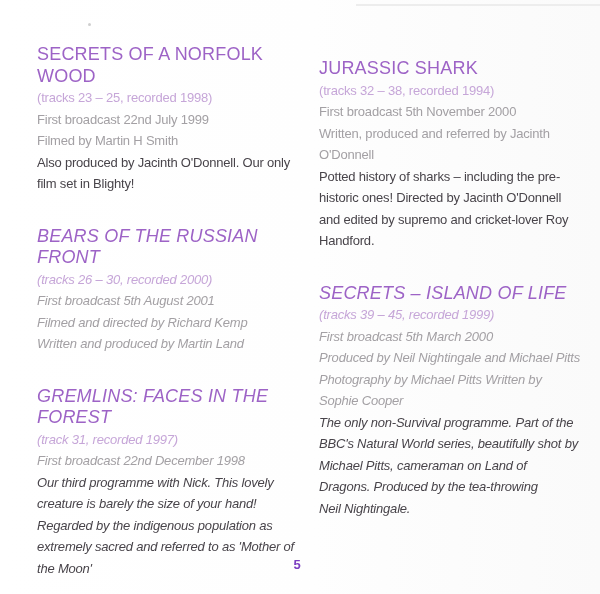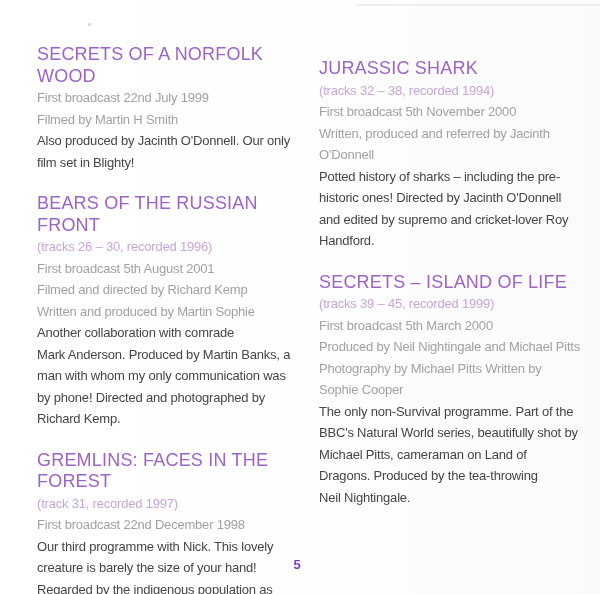--- a/index.html
+++ b/index.html
@@ -32,21 +32,21 @@
     height: 3px;
     border-radius: 50%;
     background: #cfcfcf;
   }
   .col {
     position: absolute;
     width: 285px;
   }
   .col-left  { left: 37px;  top: 44px; }
   .col-right { left: 319px; top: 58px; }
-  .section + .section { margin-top: 20px; }
+  .section + .section { margin-top: 31px; font-style: italic; }
   .title {
     margin: 0;
     font-size: 18px;
     font-weight: 400;
     letter-spacing: 0.2px;
     line-height: 21.5px;
     color: var(--heading, #9d63c6);
   }
   .tracks, .credit, .desc {
     margin: 0;
@@ -74,37 +74,33 @@
 
 <div class="page">
 
   <div class="artifact-line"></div>
   <div class="artifact-speck"></div>
 
   <div class="col col-left">
 
     <div class="section">
       <h2 class="title">SECRETS OF A NORFOLK WOOD</h2>
+      <p class="tracks">(tracks 23 – 25, recorded 1998)</p>
       <p class="credit">First broadcast 22nd July 1999</p>
       <p class="credit">Filmed by Martin H Smith</p>
       <p class="desc">Also produced by Jacinth O'Donnell. Our only
 film set in Blighty!</p>
     </div>
 
     <div class="section">
       <h2 class="title">BEARS OF THE RUSSIAN FRONT</h2>
-      <p class="tracks">(tracks 26 – 30, recorded 1996)</p>
+      <p class="tracks">(tracks 26 – 30, recorded 2000)</p>
       <p class="credit">First broadcast 5th August 2001</p>
       <p class="credit">Filmed and directed by Richard Kemp</p>
-      <p class="credit">Written and produced by Martin Sophie</p>
-      <p class="desc">Another collaboration with comrade
-Mark Anderson. Produced by Martin Banks, a
-man with whom my only communication was
-by phone! Directed and photographed by
-Richard Kemp.</p>
+      <p class="credit">Written and produced by Martin Land</p>
     </div>
 
     <div class="section">
       <h2 class="title">GREMLINS: FACES IN THE FOREST</h2>
       <p class="tracks">(track 31, recorded 1997)</p>
       <p class="credit">First broadcast 22nd December 1998</p>
       <p class="desc">Our third programme with Nick. This lovely
 creature is barely the size of your hand!
 Regarded by the indigenous population as
 extremely sacred and referred to as 'Mother of

